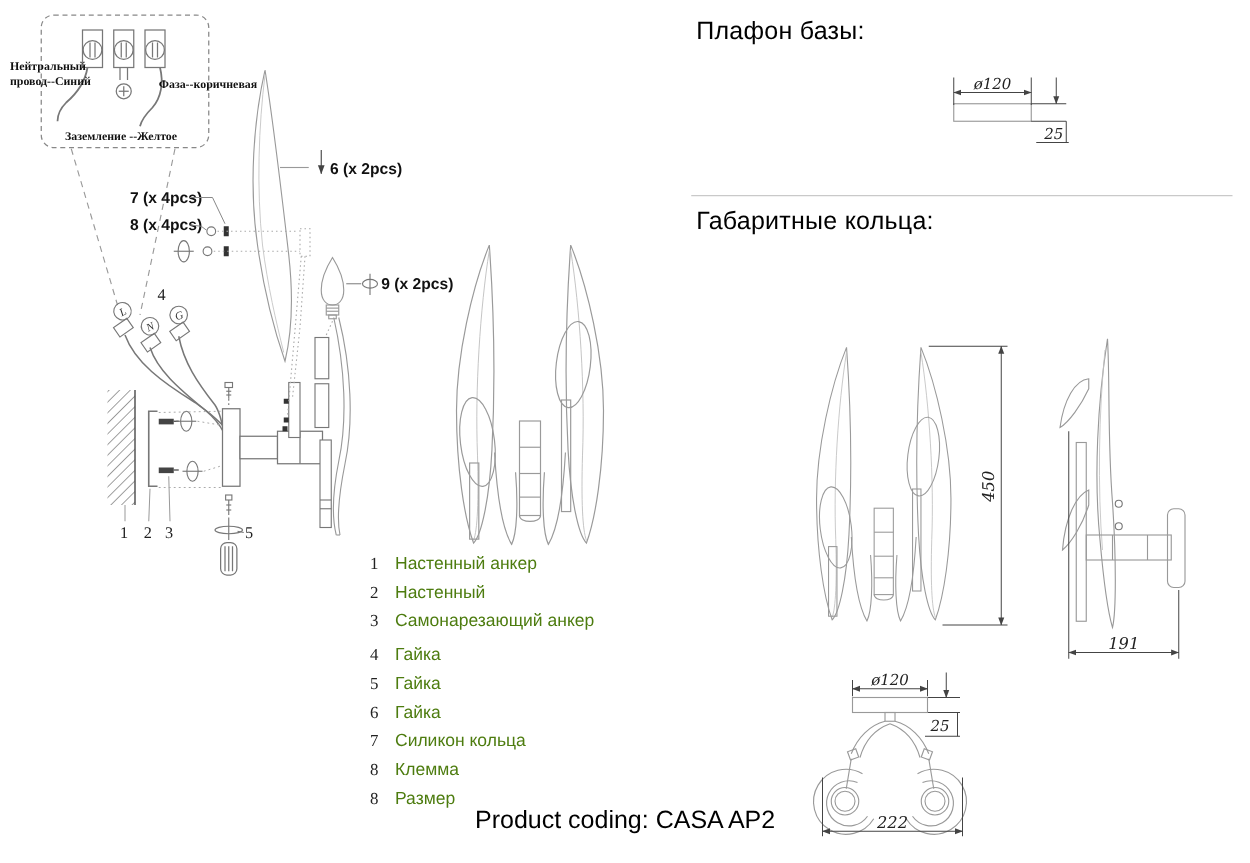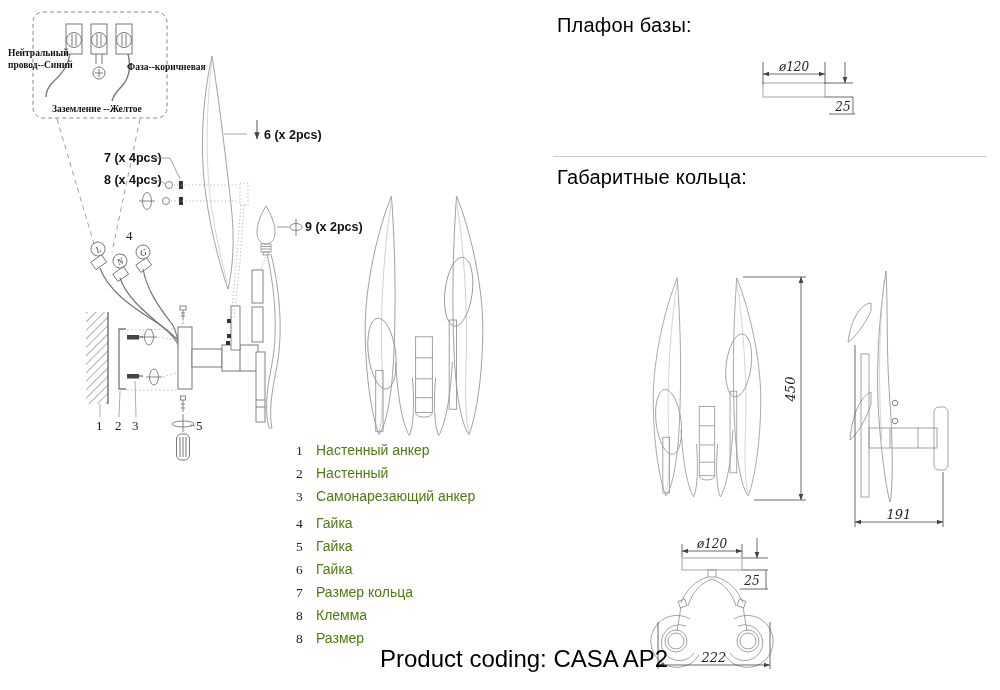--- a/index.html
+++ b/index.html
@@ -6,21 +6,21 @@
   .sheet{position:relative;width:1000px;height:690px;background:#fff;overflow:hidden;
          font-family:"Liberation Sans",sans-serif;color:#000;}
   svg{position:absolute;left:0;top:0;}
   .heading{position:absolute;font-size:20px;color:#000;letter-spacing:0.2px;}
   .divider{position:absolute;height:1px;background:#c9c9c9;}
   .parts{position:absolute;left:296px;top:442px;}
   .parts-row{display:flex;align-items:baseline;height:23px;}
   .parts-row.gap{margin-top:4px;}
   .pnum{width:20px;font-family:"Liberation Serif",serif;font-size:13.5px;color:#222;}
   .pname{font-size:14px;color:#4d7c0f;text-align:right;}
-  .prodcode{position:absolute;left:380px;top:645px;font-size:24px;color:#000;}
+  .prodcode{position:absolute;left:380px;top:645px;font-size:20px;color:#000;}
   
   text{fill:#111;}
   .dimtxt{font-family:"DejaVu Serif",serif;font-style:italic;font-size:13px;fill:#222;}
   .dimtxt-sm{font-family:"DejaVu Serif",serif;font-style:italic;font-size:12px;fill:#222;}
   .callout{font-family:"Liberation Sans",sans-serif;font-size:12.5px;font-weight:600;fill:#111;}
   .partnum{font-family:"Liberation Serif",serif;font-size:13px;fill:#222;}
   .wirelbl{font-family:"Liberation Serif",serif;font-size:9.5px;font-weight:bold;fill:#111;}
   .termlbl{font-family:"Liberation Serif",serif;font-style:italic;font-size:9px;fill:#333;}
 </style>
 </head>
@@ -352,21 +352,21 @@
     <div class="parts-row">
         <span class="pnum">5</span>
         <span class="pname">Гайка</span>
       </div>
     <div class="parts-row">
         <span class="pnum">6</span>
         <span class="pname">Гайка</span>
       </div>
     <div class="parts-row">
         <span class="pnum">7</span>
-        <span class="pname">Размер кольца</span>
+        <span class="pname">Силикон кольца</span>
       </div>
     <div class="parts-row">
         <span class="pnum">8</span>
         <span class="pname">Клемма</span>
       </div>
     <div class="parts-row">
         <span class="pnum">8</span>
         <span class="pname">Размер</span>
       </div>
   </div>

